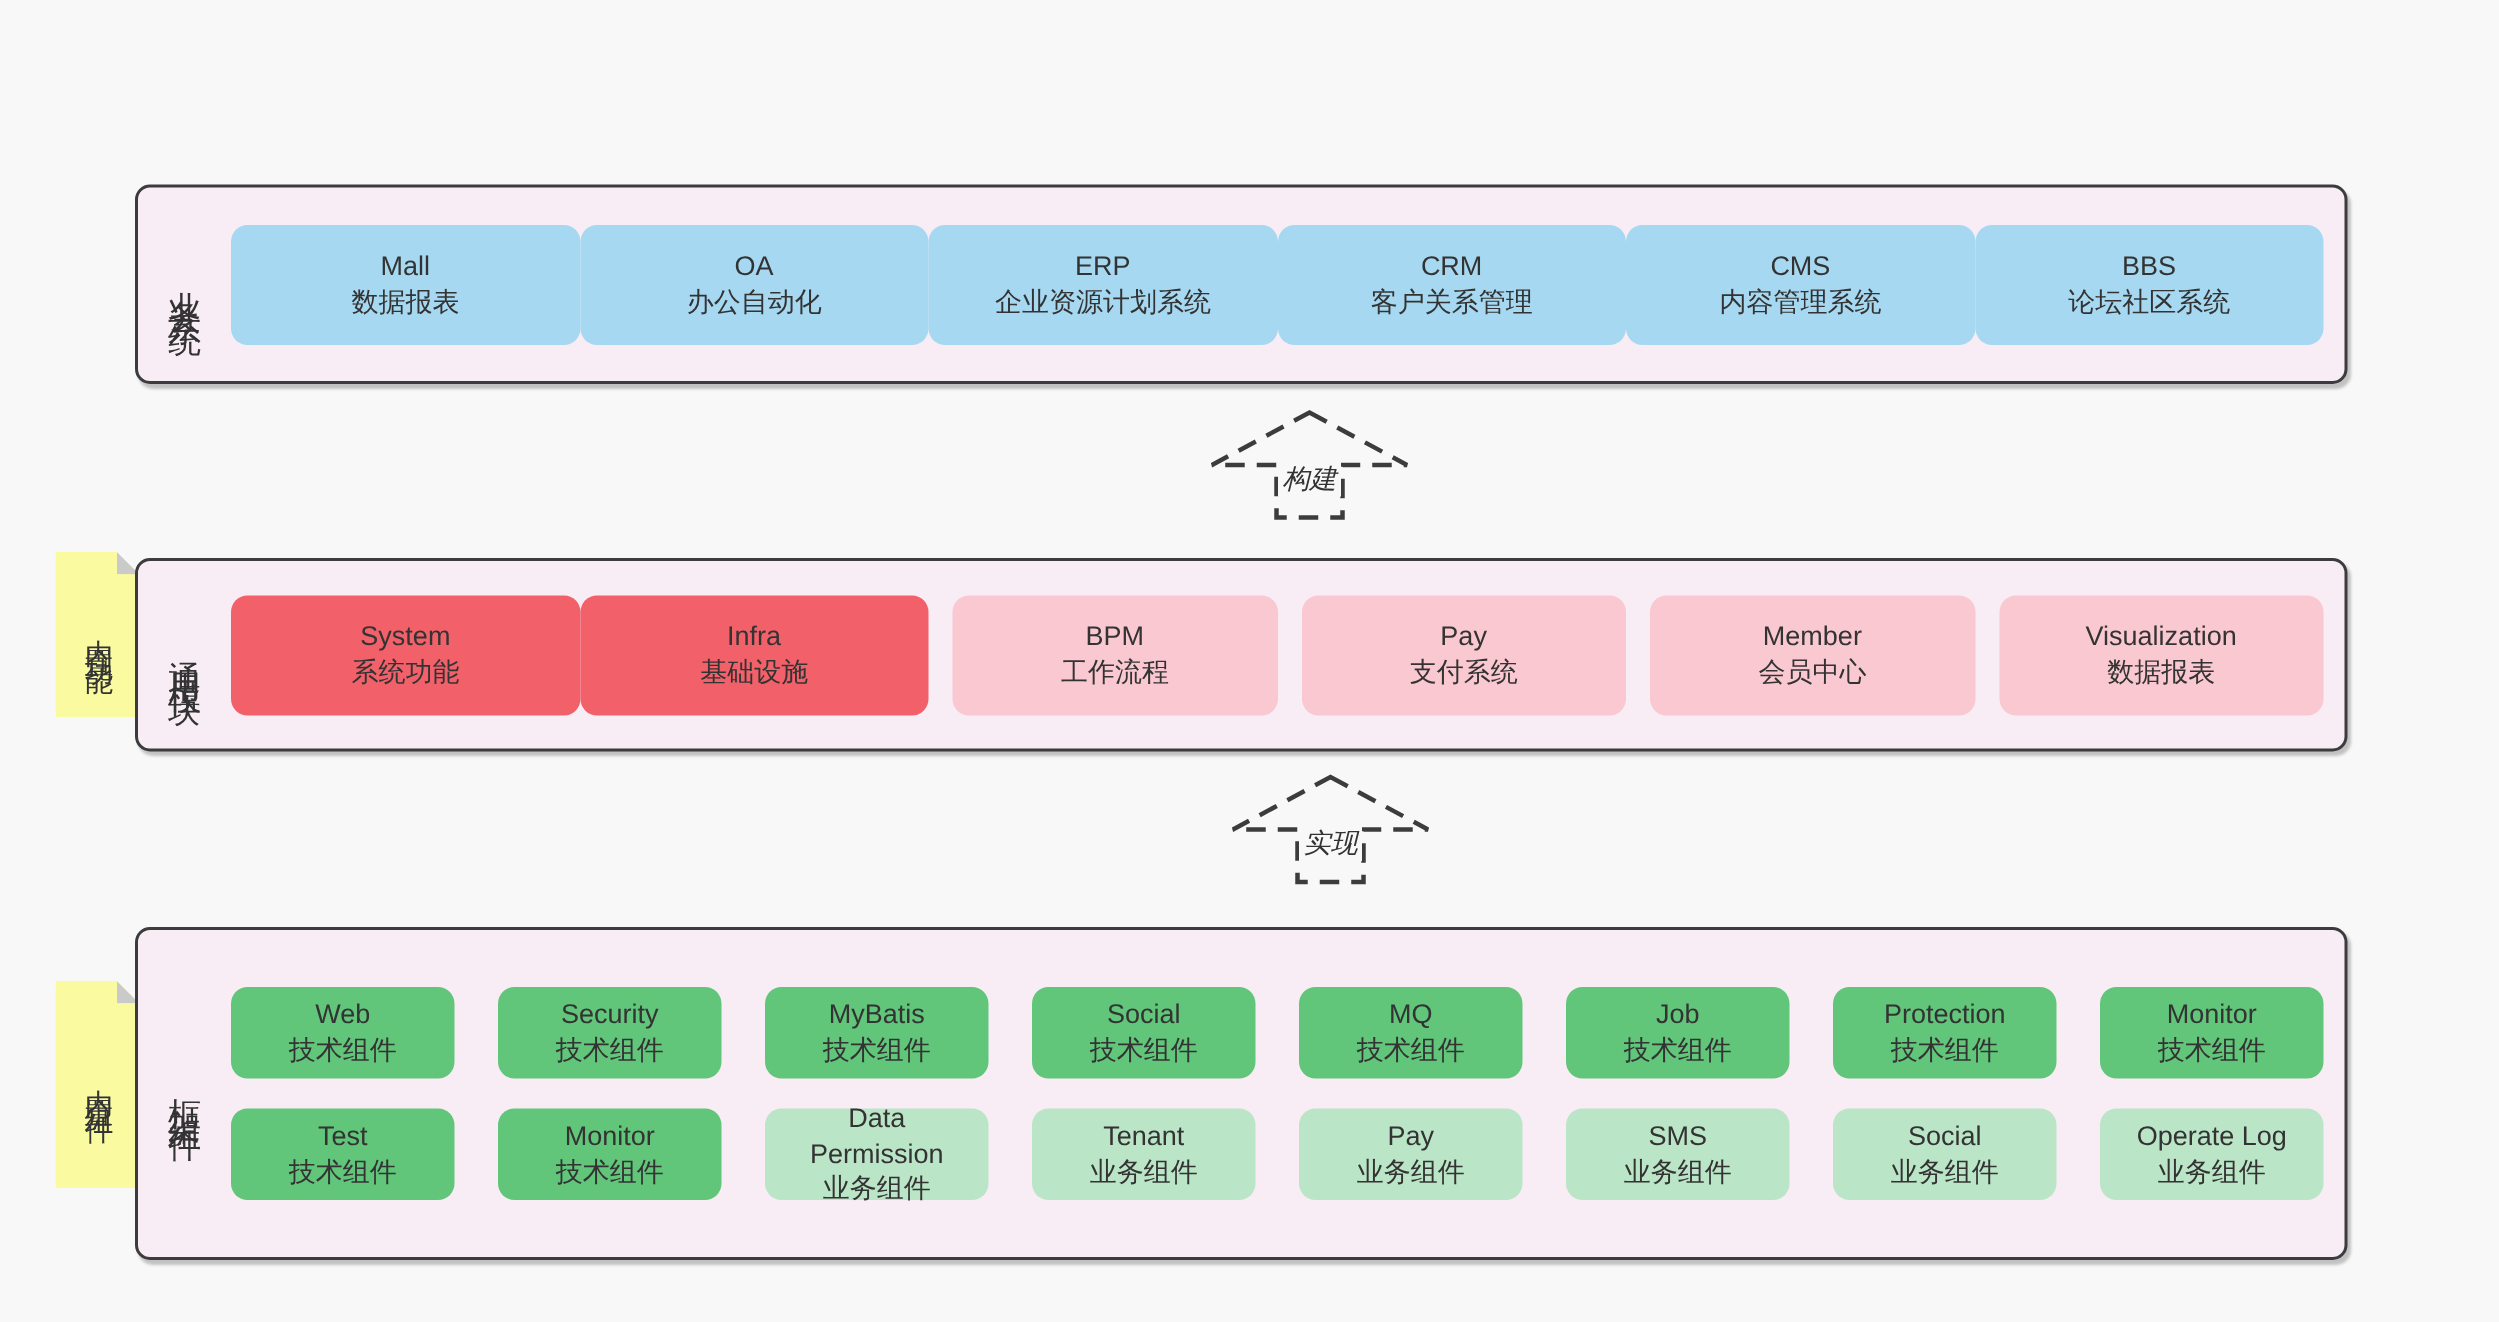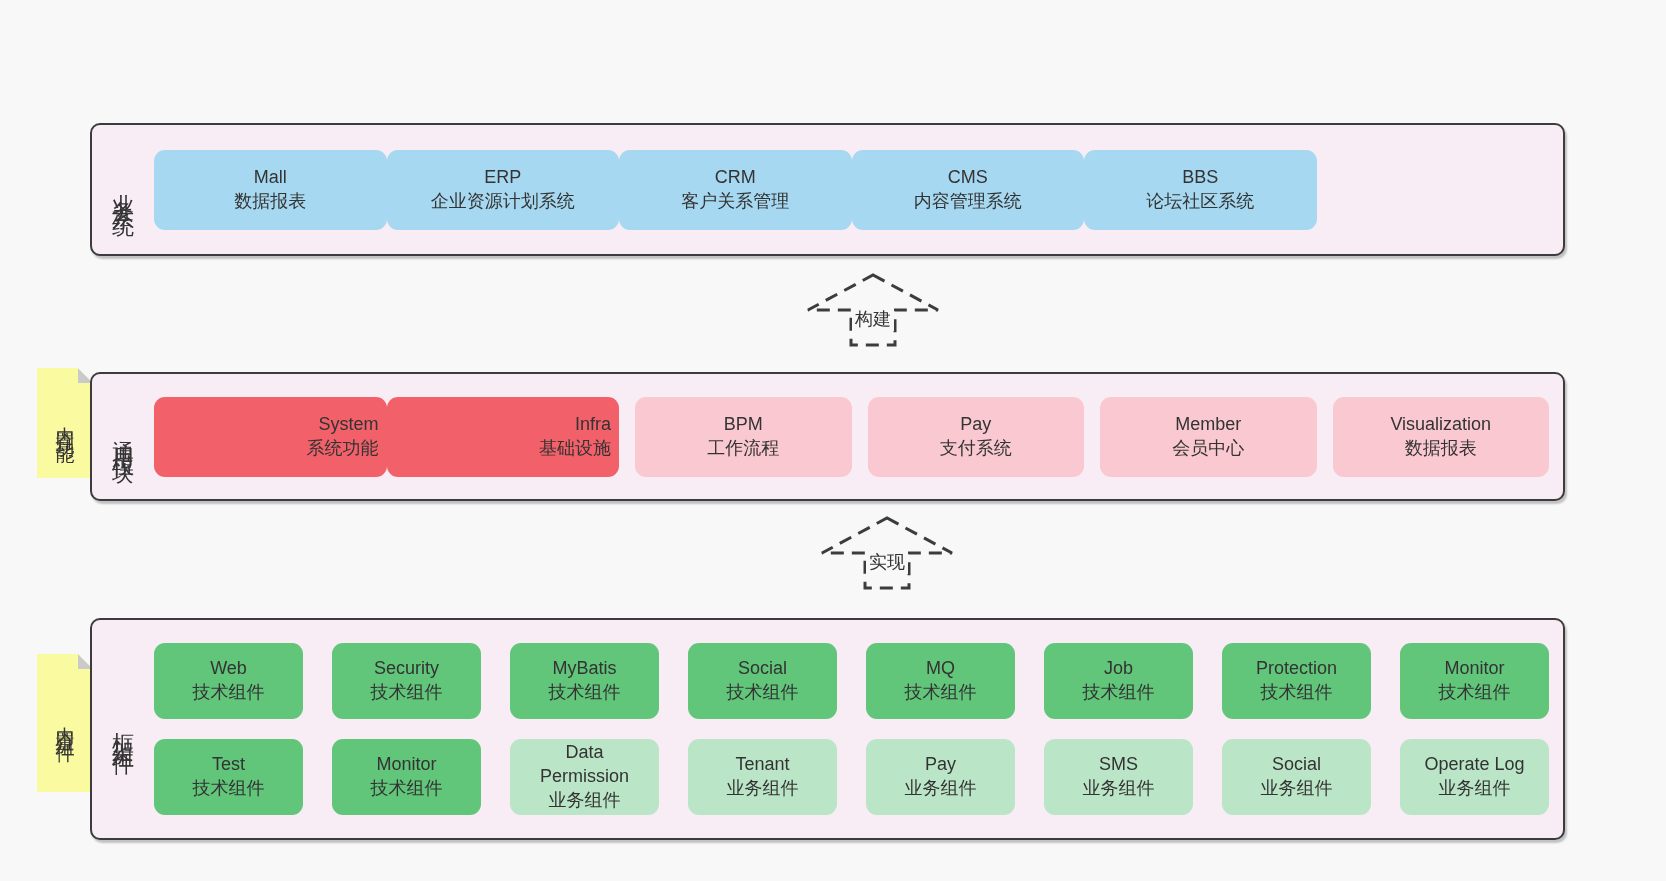--- a/index.html
+++ b/index.html
@@ -24,23 +24,23 @@
     color:var(--text,#333); flex:none;
   }
   .boxes { flex:1; display:grid; align-content:center; padding-right:14px; }
   .cols6 { grid-template-columns:repeat(6,1fr); }
   .cols8 { grid-template-columns:repeat(8,1fr); column-gap:29px; row-gap:20px; }
   .box {
     height:80px; border-radius:11px; padding:0 8px;
     display:flex; flex-direction:column; align-items:center; justify-content:center;
     text-align:center; font-size:18px; line-height:1.32; color:var(--text,#333);
   }
-  .cols8 .box { height:76px; padding:0 10px; }
+  .cols8 .box { height:61px; padding:0 10px; }
   .box.blue        { background:var(--blue,#a6d9f1); }
-  .box.red         { background:var(--red,#f25f64);align-items:flex-end; }
+  .box.red         { background:var(--red,#f25f64); }
   .box.pink        { background:var(--pink,#fac8d0);margin-left:16px; }
   .box.green       { background:var(--green,#61c57a); }
   .box.light-green { background:var(--light-green,#bbe5c7); }
   .note {
     position:absolute; left:37px; width:56px; z-index:1;
     background:var(--note-yellow,#fafaa0);
     clip-path:polygon(0 0, calc(100% - 15px) 0, 100% 15px, 100% 100%, 0 100%);
     filter:drop-shadow(2px 2px 2px rgba(0,0,0,0.25));
     display:flex; align-items:center; justify-content:center;
   }
@@ -51,34 +51,38 @@
   }
   .note-text {
     writing-mode:vertical-rl; font-size:19px; letter-spacing:6px; color:var(--text,#333);
   }
   .arrow { position:absolute; width:136px; height:76px; z-index:1; }
   .arrow svg { display:block; }
   .arrow path { stroke:var(--border,#3c3c3c); }
   .arrow-label {
     position:absolute; left:50%; top:47px; transform:translate(-50%,-50%);
     background:var(--page-bg,#f8f8f8); padding:0 3px;
-    font-size:18px; white-space:nowrap; color:var(--text,#333);
+    font-size:18px; white-space:nowrap; color:var(--text,#333);font-style:italic;
   }
 </style>
 </head>
 <body>
 
 <div class="page">
 
   <div class="panel" style="top:123px;height:133px">
     <div class="layer-label">业务系统</div>
     <div class="boxes cols6">
         <div class="box blue">
           <div class="box-name">Mall</div>
           <div class="box-sub">数据报表</div>
+        </div>
+        <div class="box blue">
+          <div class="box-name">OA</div>
+          <div class="box-sub">办公自动化</div>
         </div>
         <div class="box blue">
           <div class="box-name">ERP</div>
           <div class="box-sub">企业资源计划系统</div>
         </div>
         <div class="box blue">
           <div class="box-name">CRM</div>
           <div class="box-sub">客户关系管理</div>
         </div>
         <div class="box blue">

